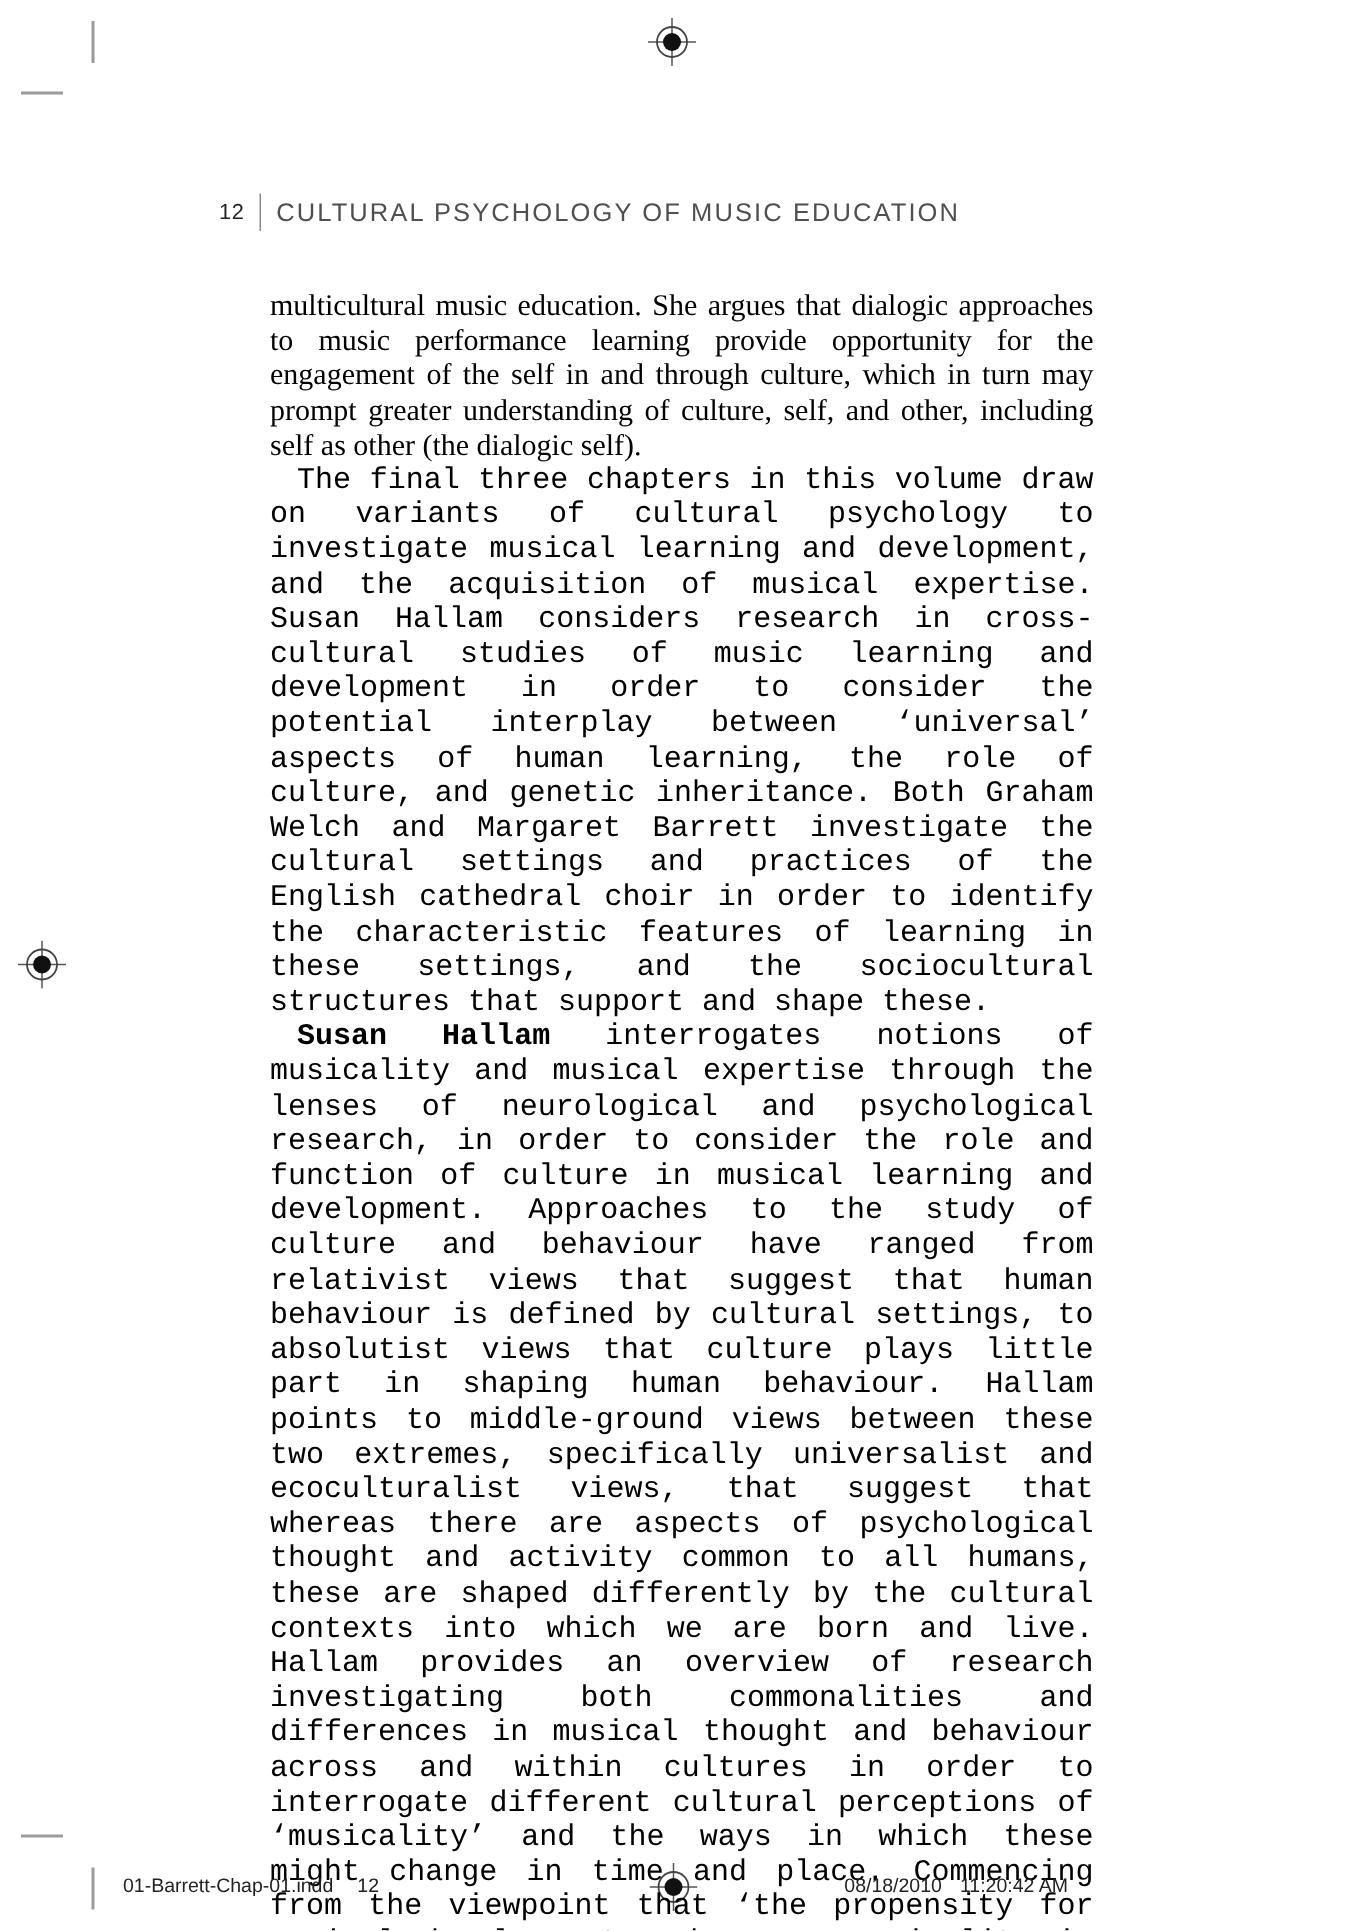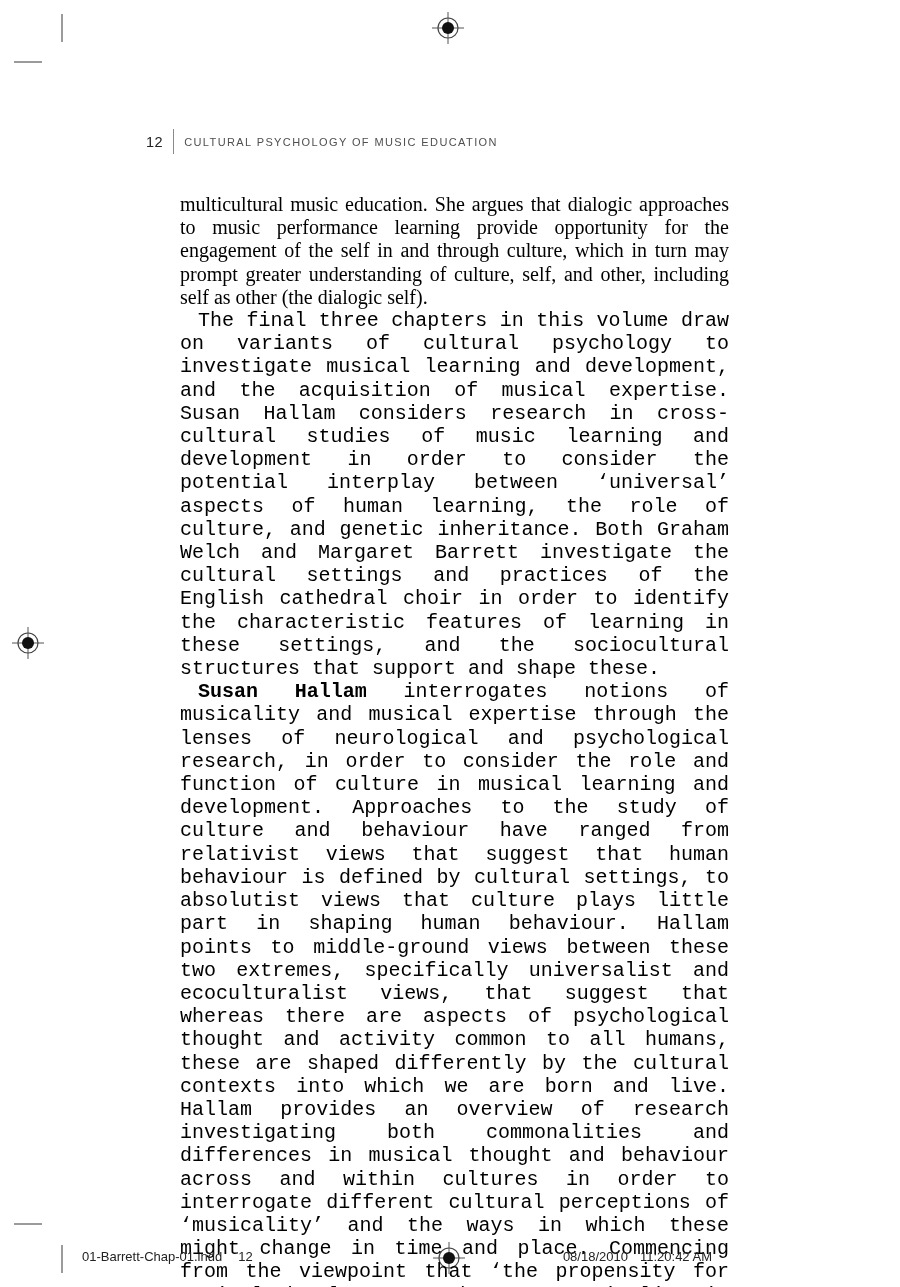--- a/index.html
+++ b/index.html
@@ -43,21 +43,21 @@
     letter-spacing: 0.5px;
   }
   .headrule {
     display: inline-block;
     width: 1px;
     height: 25px;
     background: #8a8a8a;
     margin: 0 10px 0 10px;
   }
   .runninghead {
-    font-size: 11px;
+    font-size: 17px;
     letter-spacing: 1.4px;
     color: #4f4f4f;
     white-space: nowrap;
   }
   
   .bodytext {
     position: absolute;
     left: 180px;
     top: 193px;
     width: 549px;

